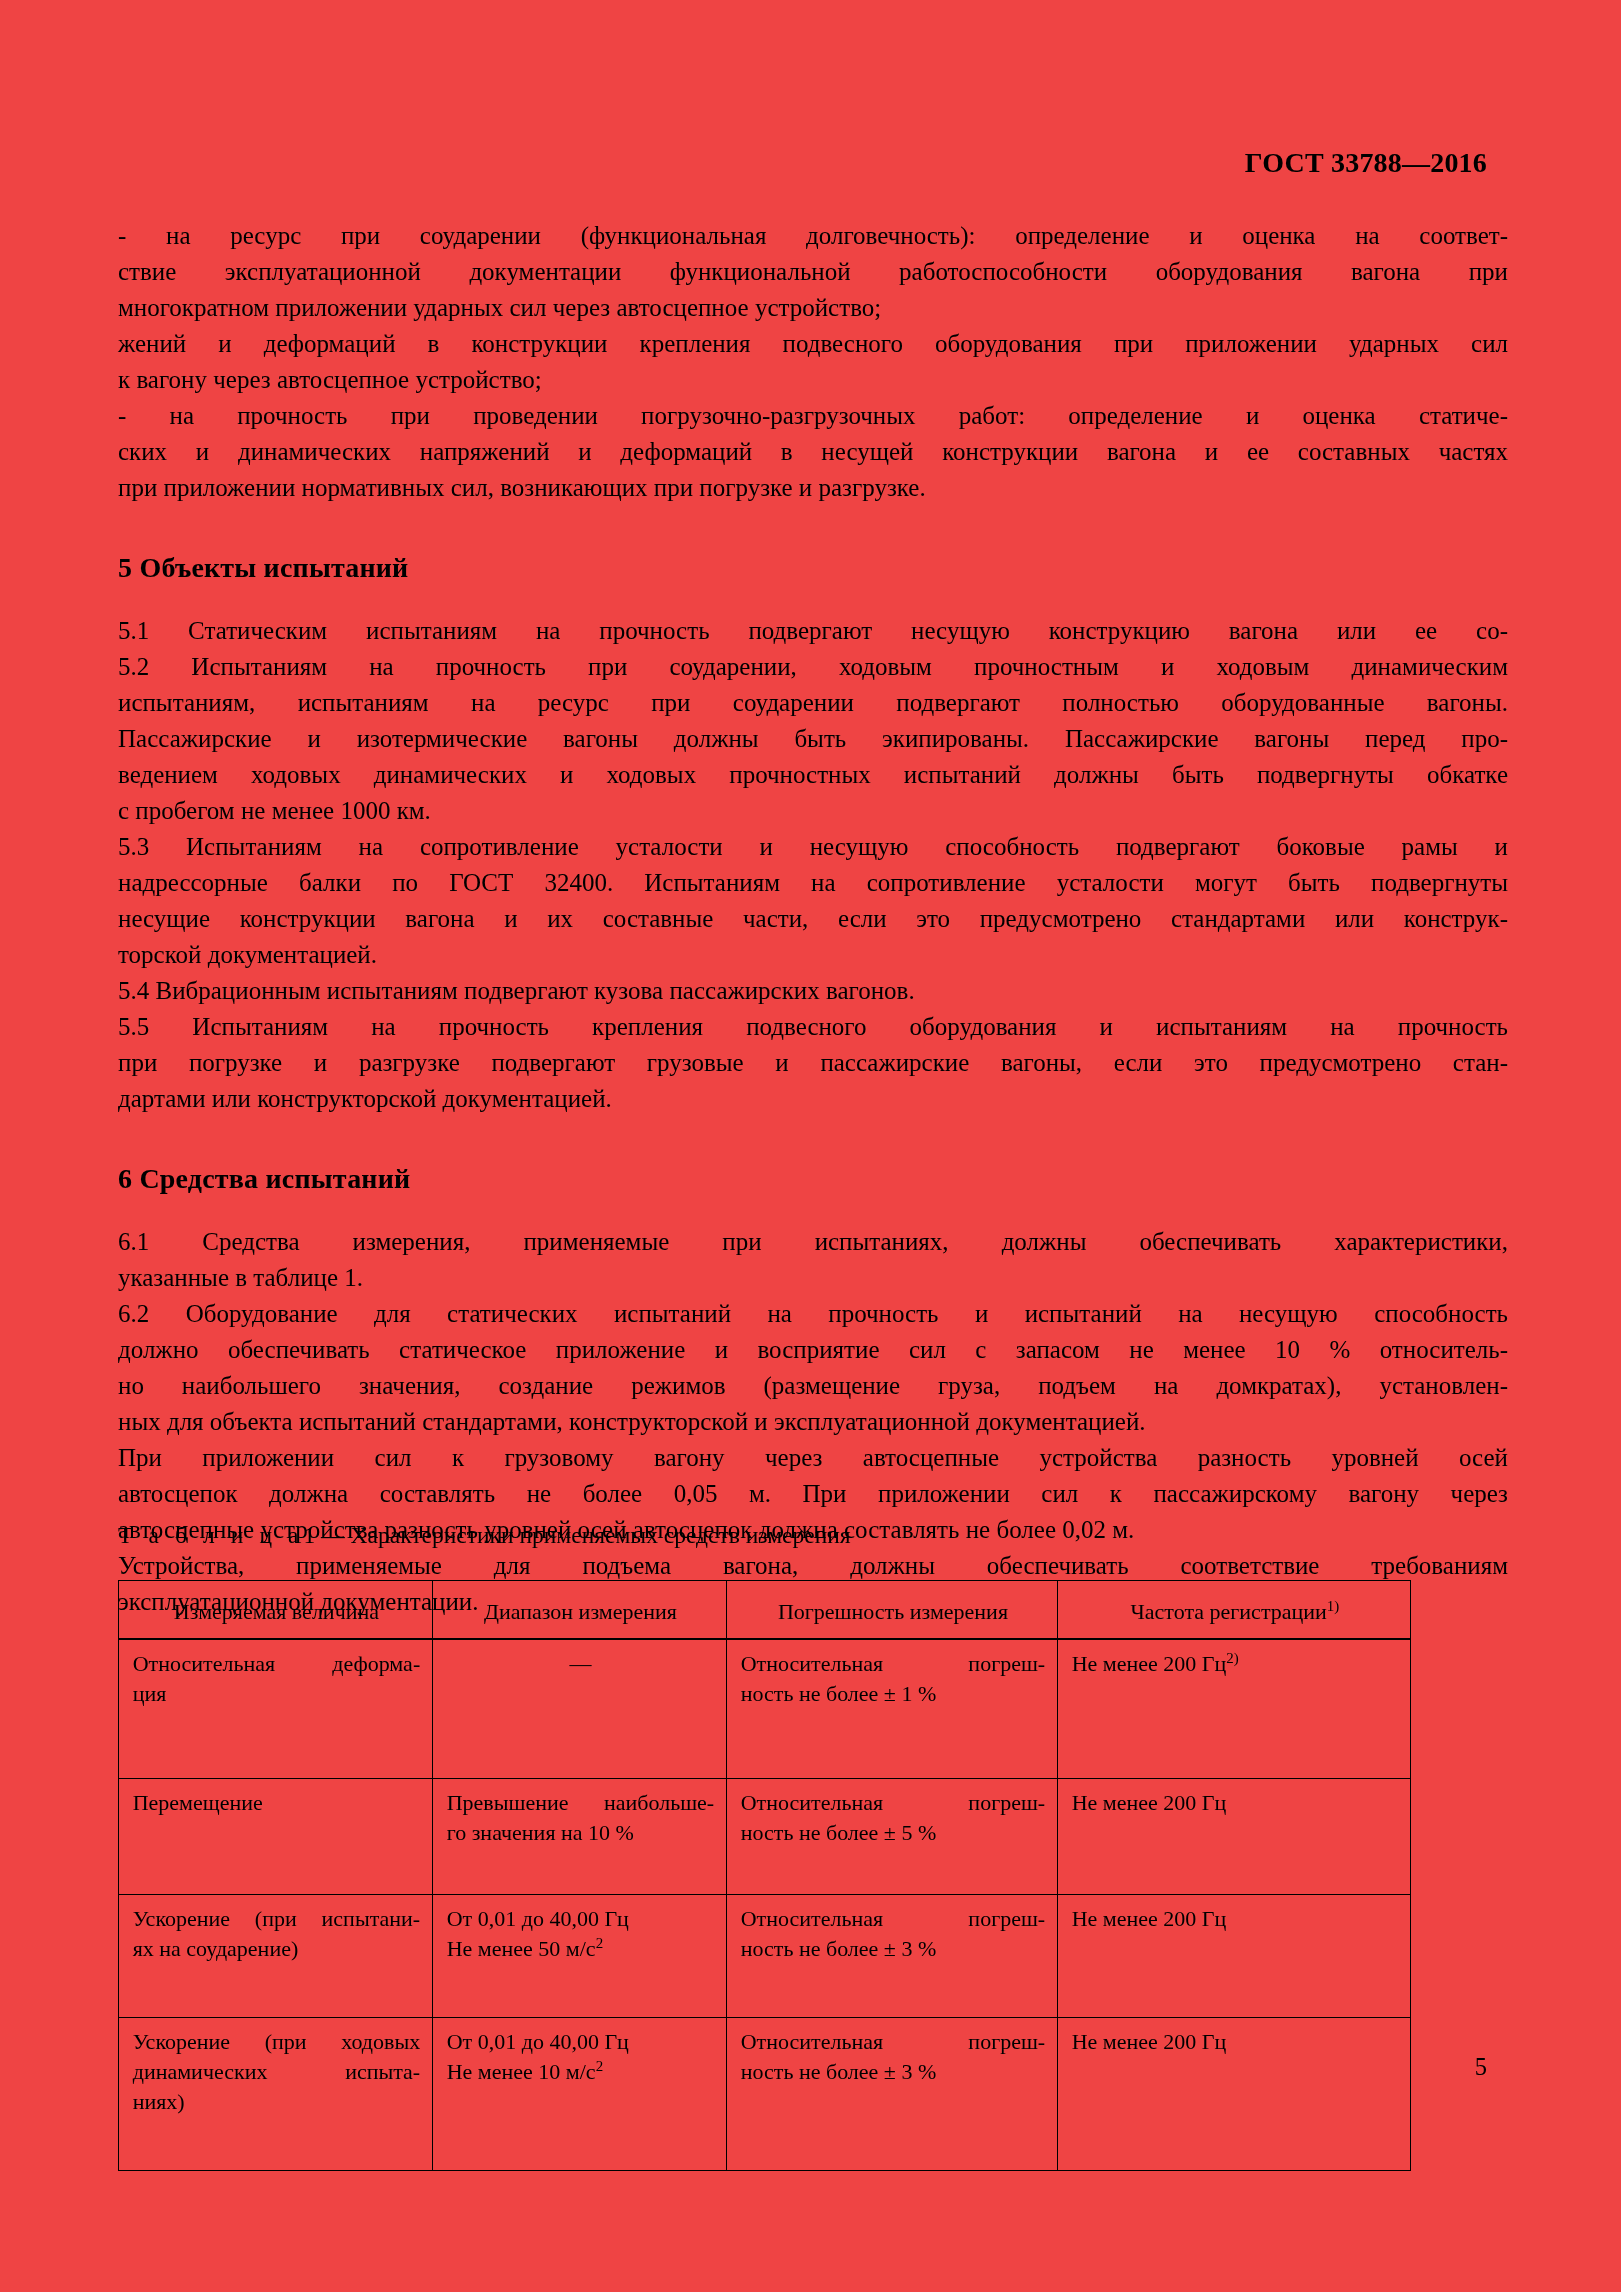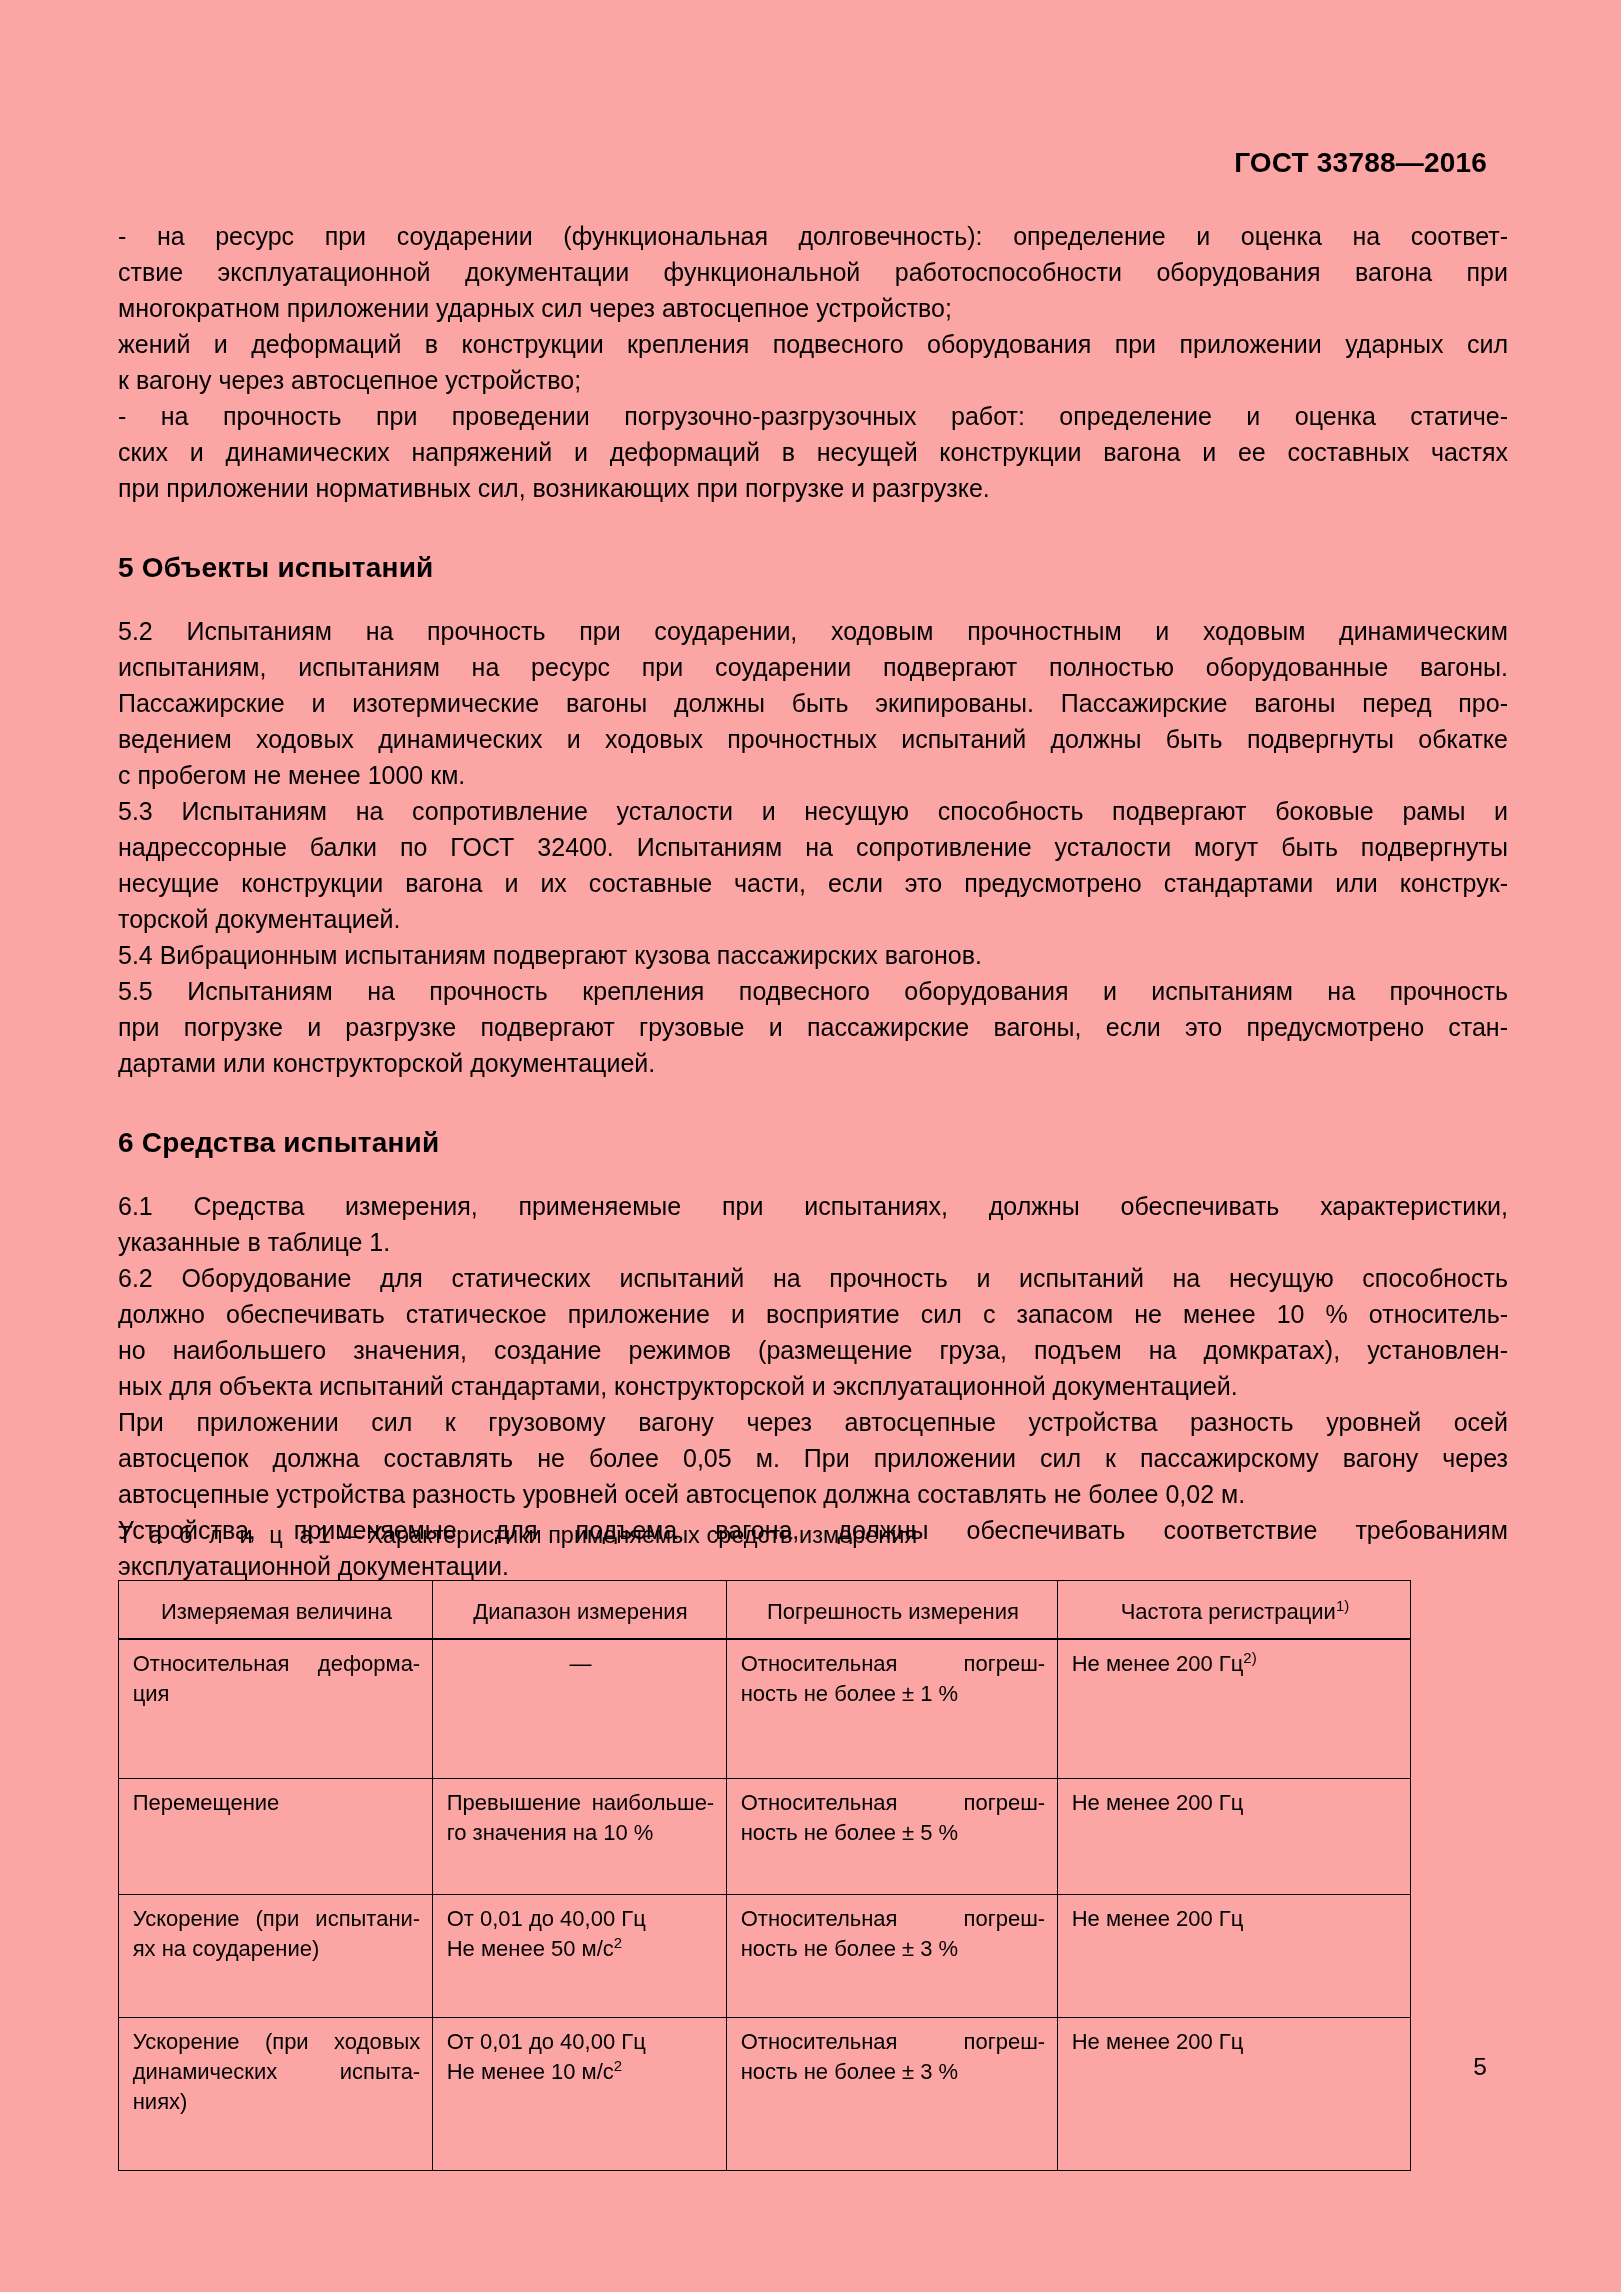--- a/index.html
+++ b/index.html
@@ -9,23 +9,24 @@
     background: #ffffff;
   }
   body {
     font-family: "Liberation Sans", sans-serif;
     color: #000000;
   }
   .page {
     position: relative;
     width: 1621px;
     height: 2293px;
-    background: #fca5a5;
+    background: #ef4444;
     box-sizing: border-box;
     overflow: hidden;
+    font-family: Liberation Serif, serif;
   }
 
   
   .doc-header {
     position: absolute;
     top: 147px;
     left: 0;
     right: 134px;
     text-align: right;
     font-size: 28px;
@@ -176,20 +177,21 @@
       <span class="jline">- на прочность при проведении погрузочно-разгрузочных работ: определение и оценка статиче-</span>
       <span class="jline">ских и динамических напряжений и деформаций в несущей конструкции вагона и ее составных частях</span>
       <span class="jline last">при приложении нормативных сил, возникающих при погрузке и разгрузке.</span>
     </p>
 
     <div class="sp-before-h2"></div>
     <h2 class="section">5 Объекты испытаний</h2>
     <div class="sp-after-h2"></div>
 
     <p class="body">
+      <span class="jline">5.1 Статическим испытаниям на прочность подвергают несущую конструкцию вагона или ее со-</span>
     </p>
 
     <p class="body">
       <span class="jline">5.2 Испытаниям на прочность при соударении, ходовым прочностным и ходовым динамическим</span>
       <span class="jline">испытаниям, испытаниям на ресурс при соударении подвергают полностью оборудованные вагоны.</span>
       <span class="jline">Пассажирские и изотермические вагоны должны быть экипированы. Пассажирские вагоны перед про-</span>
       <span class="jline">ведением ходовых динамических и ходовых прочностных испытаний должны быть подвергнуты обкатке</span>
       <span class="jline last">с пробегом не менее 1000 км.</span>
     </p>
 

